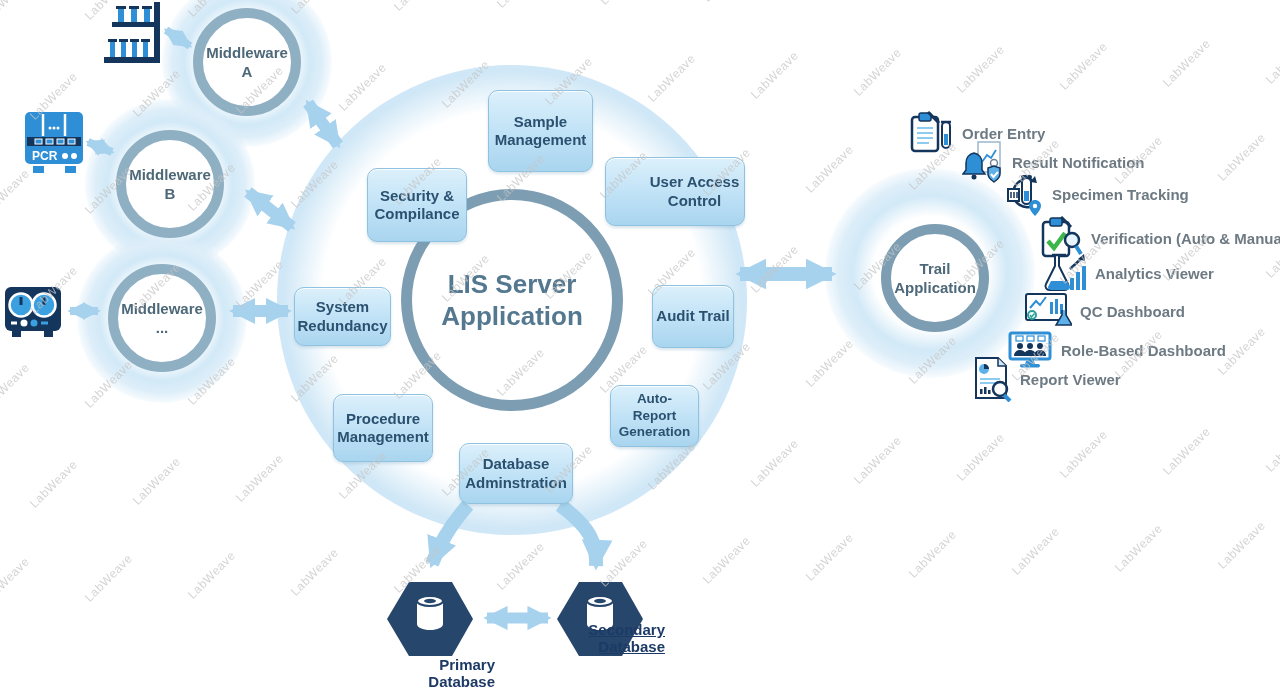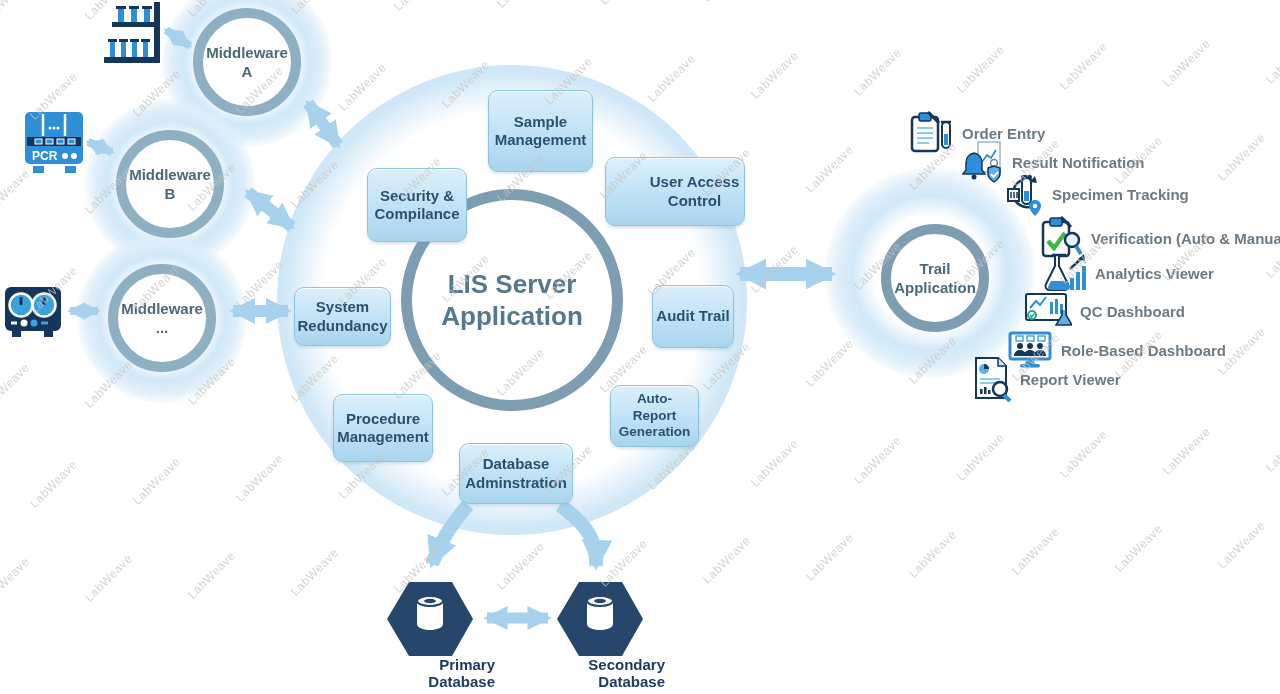--- a/index.html
+++ b/index.html
@@ -291,21 +291,21 @@
       <rect x="16" y="34" width="2.5" height="4" fill="#14355c"></rect>
       <circle cx="28" cy="33" r="7" fill="rgba(255,255,255,.6)" stroke="#14355c" stroke-width="2.5"></circle>
       <line x1="32" y1="39" x2="38" y2="45" stroke="#2e8fd6" stroke-width="4"></line>
     </svg>
     <span>Report Viewer</span>
   </div>
 
 
   <div class="dblabel" style="left:365px;top:656px;">Primary
 Database</div>
-  <div class="dblabel" style="left:535px;top:656px;">Secondary
+  <div class="dblabel" style="left:535px;top:621px;text-decoration:underline;">Secondary
 Database</div>
 
   <div id="wm">
       <span class="wm" style="left: -25px; top: -8px;">LabWeave</span>
       <span class="wm" style="left: 78px; top: -11px;">LabWeave</span>
       <span class="wm" style="left: 181px; top: -14px;">LabWeave</span>
       <span class="wm" style="left: 284px; top: -17px;">LabWeave</span>
       <span class="wm" style="left: 387px; top: -20px;">LabWeave</span>
       <span class="wm" style="left: 490px; top: -23px;">LabWeave</span>
       <span class="wm" style="left: 593px; top: -26px;">LabWeave</span>

